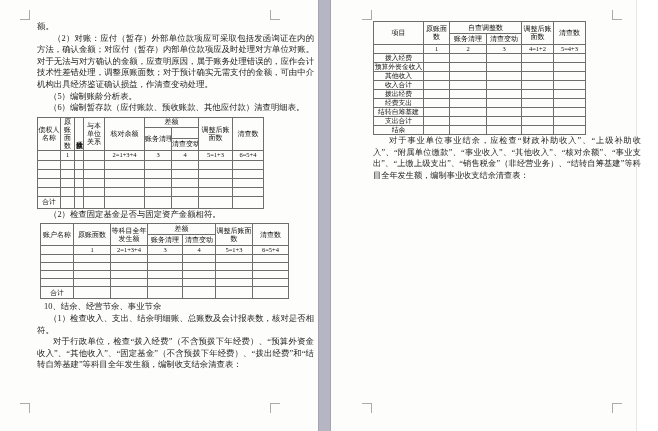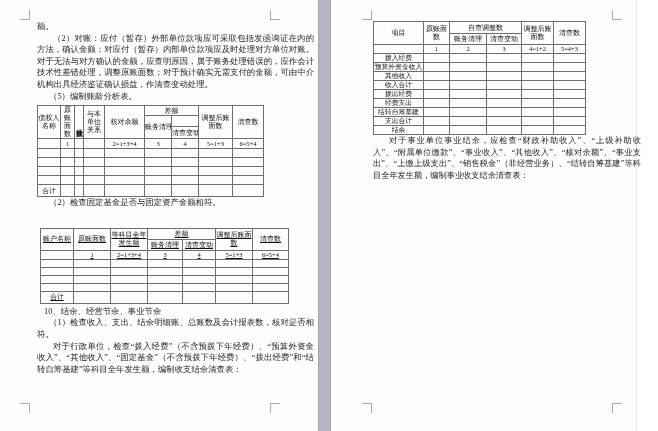--- a/index.html
+++ b/index.html
@@ -22,21 +22,21 @@
   .content-right{position:absolute;left:373px;top:21px;width:268px;font-size:8.2px;line-height:11.5px;text-align:justify;}
   .content-left p,.content-right p{margin:0;}
   .ind2{text-indent:16px;}
   .ind1{text-indent:12px;}
   .hd{text-indent:7px;}
 
   table{border-collapse:collapse;table-layout:fixed;}
   .doc-table{font-size:7px;line-height:8px;color:#111;}
   .doc-table th,.doc-table td{border:1px solid #6e6e6e;padding:0;text-align:center;vertical-align:middle;font-weight:normal;overflow:hidden;}
   .t1{width:226px;margin-top:3px;}
-  .t2{width:248px;margin-left:3px;margin-top:19px;text-decoration:underline;}
+  .t2{width:248px;margin-left:3px;margin-top:3px;}
   .t3{width:212px;border-radius:9px;}
   .r-h1{height:10px;} .r-h2{height:10px;} .r-h3{height:12px;}
   .r-f{height:10px;font-size:6.5px;} .r-f td{white-space:nowrap;}
   .r-e tr{height:9px;} .r-t{height:12px;}
   .t2 .r-h1{height:11px;} .t2 .r-h2{height:11px;} .t2 .r-f{height:9px;} .t2e tr{height:8px;}
   .t3 .r-h1{height:12px;} .t3 .r-h2{height:11px;} .t3 .r-f{height:9px;}
   .t3 .r-i{height:9px;}
   .nw{white-space:nowrap;}
   .vert{writing-mode:vertical-rl;text-orientation:upright;display:inline-block;line-height:8px;}
   .lab{white-space:nowrap;text-align:left;padding-left:2px;font-size:6.8px;}
@@ -61,20 +61,21 @@
 
   <div class="mark mk-tl" style="left:362px;top:10px;"></div>
   <div class="mark mk-tr" style="left:612px;top:10px;"></div>
   <div class="mark mk-bl" style="left:362px;top:403px;"></div>
   <div class="mark mk-br" style="left:612px;top:403px;"></div>
 
   <div class="content-left">
     <p>额。</p>
     <p class="ind2">（2）对账：应付（暂存）外部单位款项应可采取包括发函询证在内的方法，确认金额；对应付（暂存）内部单位款项应及时处理对方单位对账。对于无法与对方确认的金额，应查明原因，属于账务处理错误的，应作会计技术性差错处理，调整原账面数；对于预计确实无需支付的金额，可由中介机构出具经济鉴证确认损益，作清查变动处理。</p>
     <p class="ind1">（5）编制账龄分析表。</p>
+    <p class="ind1">（6）编制暂存款（应付账款、预收账款、其他应付款）清查明细表。</p>
 
     <table class="doc-table t1">
       <colgroup>
         <col style="width:23px">
           <col style="width:14px">
           <col style="width:9px">
           <col style="width:21px">
         <col style="width:40px">
           <col style="width:27px">
           <col style="width:27px">

